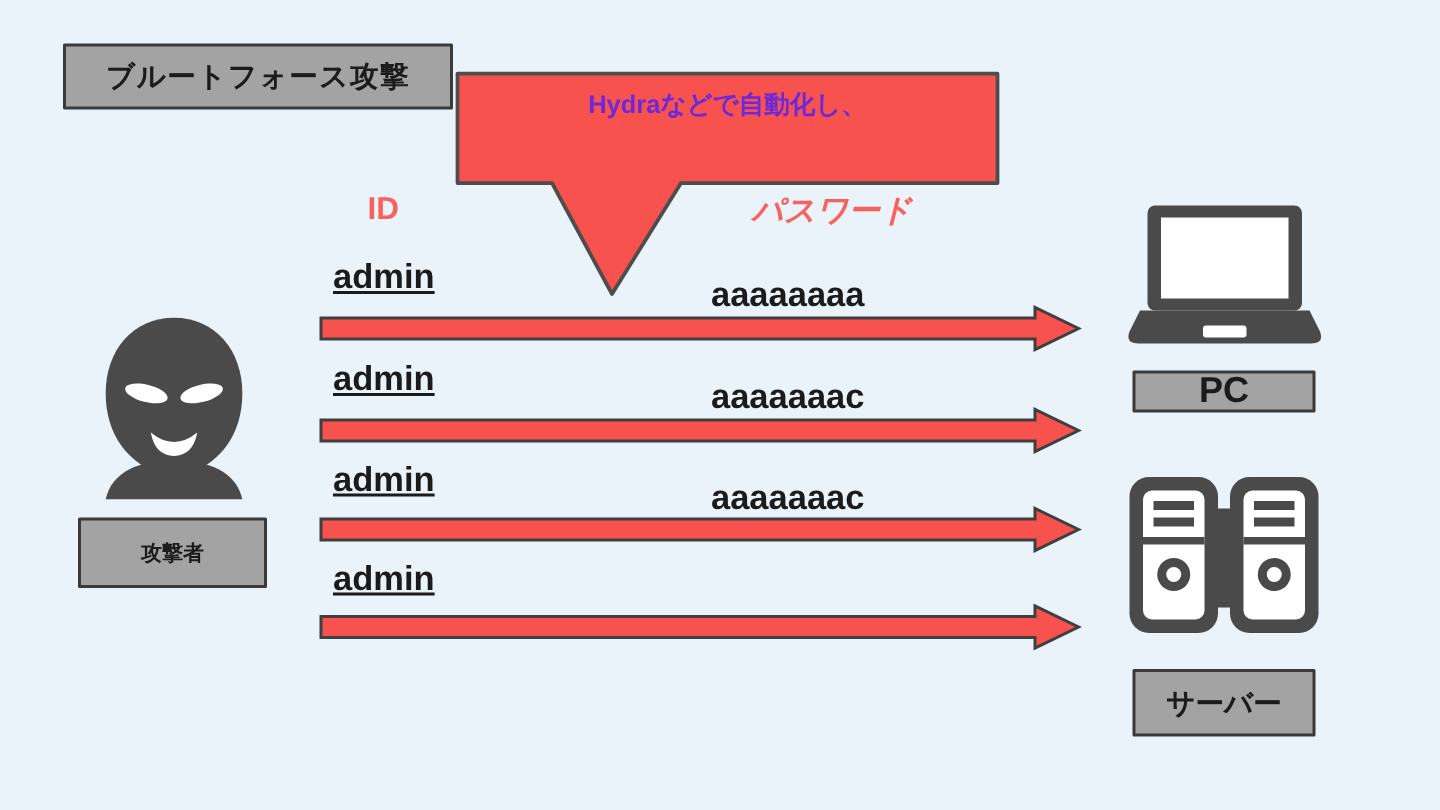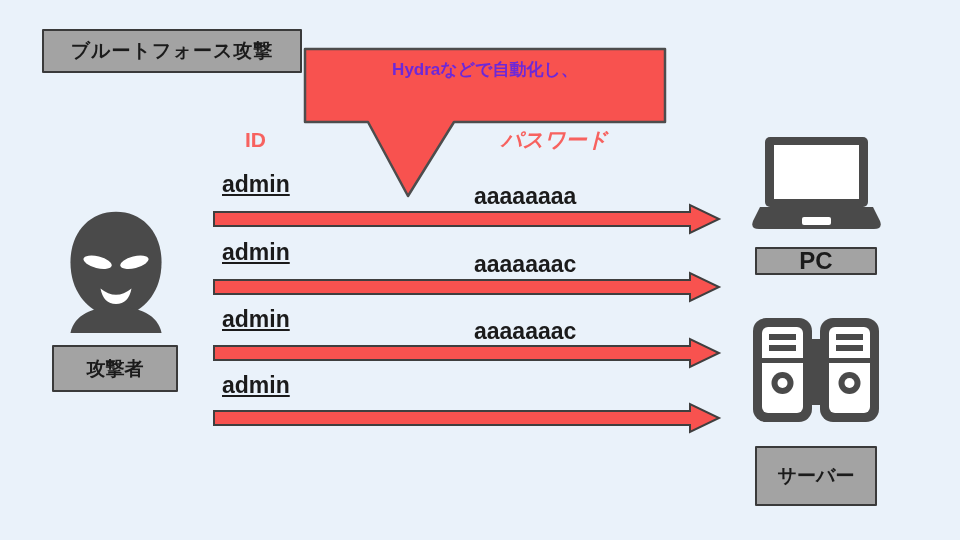--- a/index.html
+++ b/index.html
@@ -28,28 +28,28 @@
     font-weight: bold;
     color: #1b1b1b;
   }
   .title-box {
     left: 42px; top: 29px; width: 260px; height: 44px;
     font-size: 19px;
     letter-spacing: 1px;
   }
   .attacker-box {
     left: 52px; top: 345px; width: 126px; height: 47px;
-    font-size: 19px;
+    font-size: 14px;
   }
   .pc-box {
     left: 755px; top: 247px; width: 122px; height: 28px;
     font-size: 24px;
   }
   .server-box {
-    left: 755px; top: 446px; width: 122px; height: 60px;
+    left: 755px; top: 446px; width: 122px; height: 45px;
     font-size: 19px;
   }
 
   .callout-svg { left: 302px; top: 46px; width: 366px; height: 154px; }
   .callout-text {
     position: absolute;
     left: 302px; top: 57px; width: 366px;
     text-align: center;
     color: #6d28d9;
     font-weight: bold;

